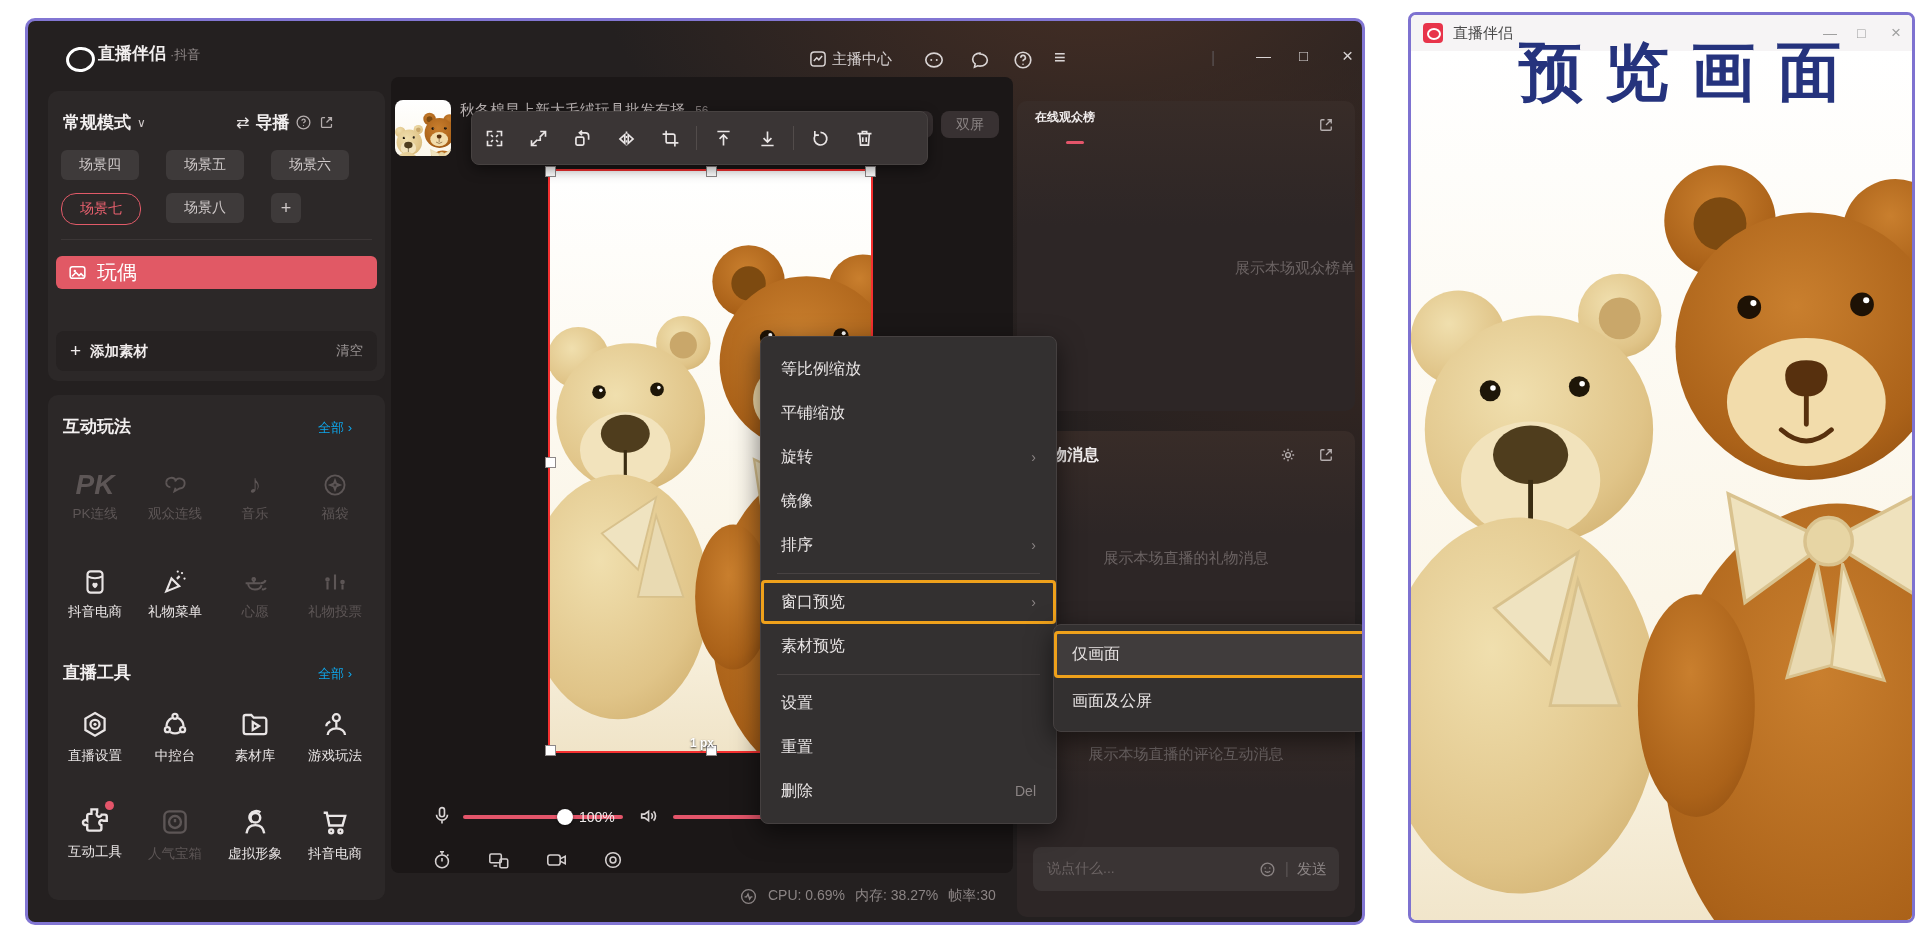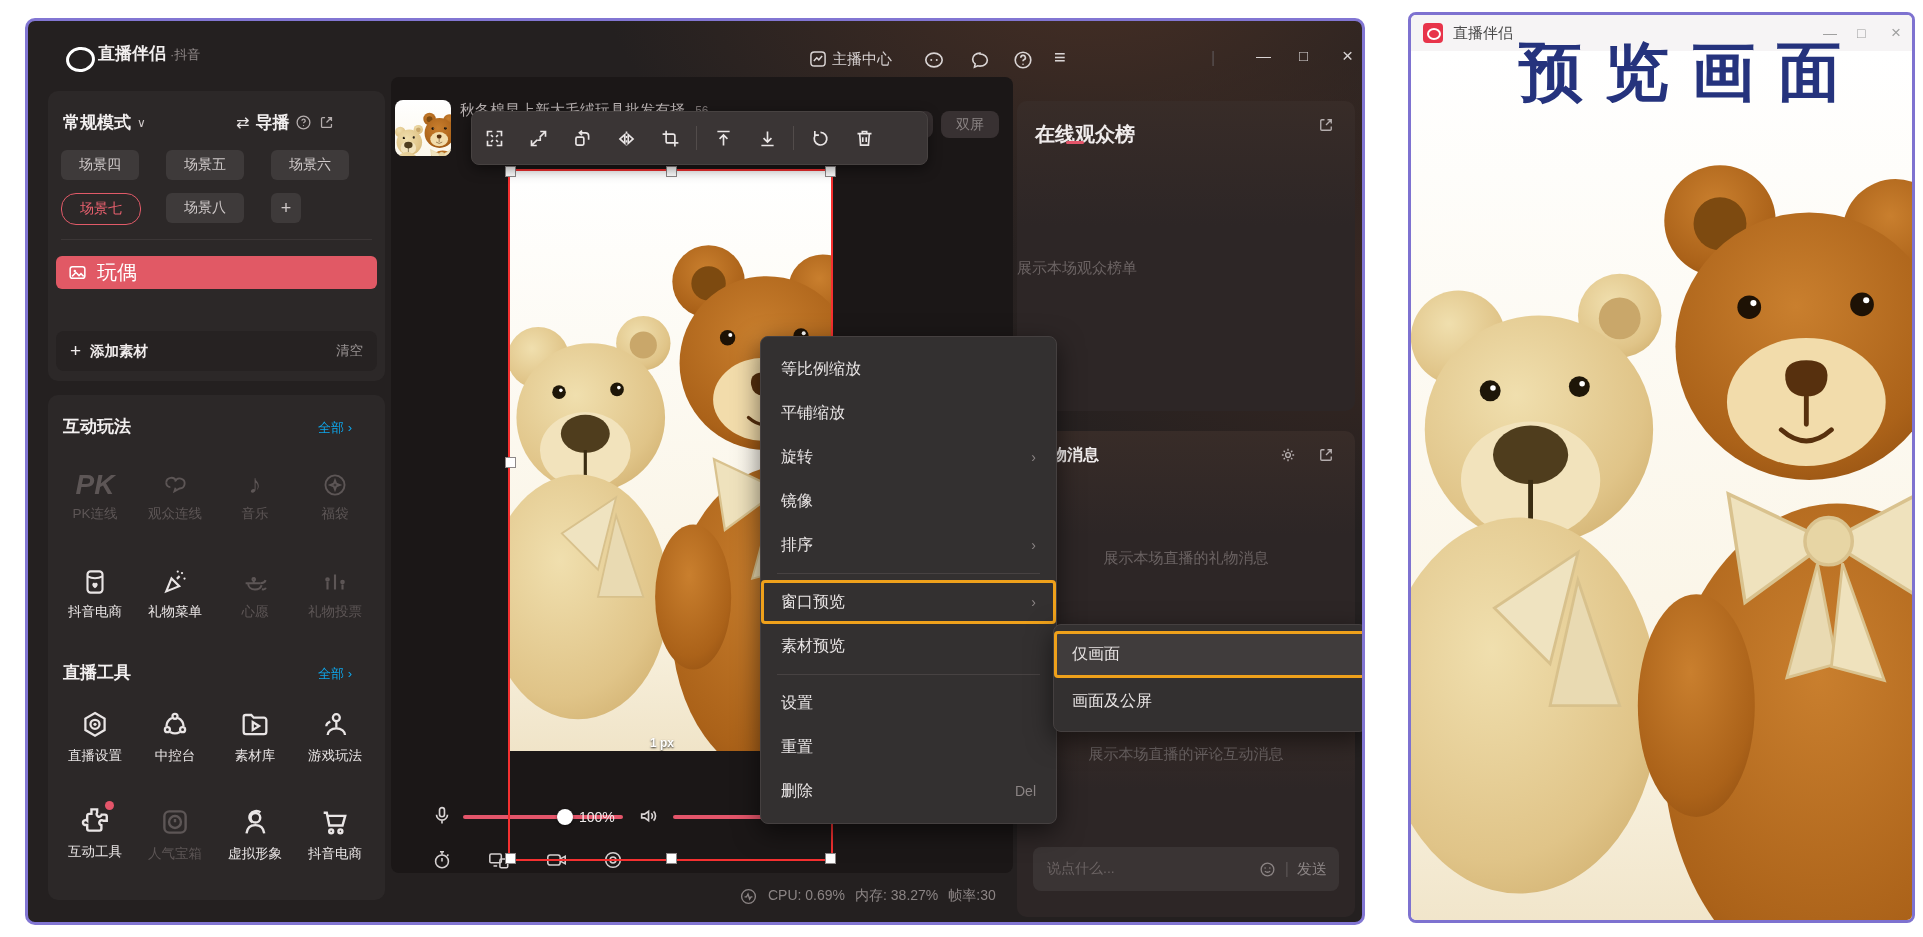--- a/index.html
+++ b/index.html
@@ -351,21 +351,21 @@
 
   <div class="abs" style="left:367px;top:79px;width:56px;height:56px;border-radius:8px;overflow:hidden;z-index:2">
     <svg width="56" height="56" viewBox="0 0 360 360" preserveAspectRatio="xMidYMid slice">
         <use href="#teddyg"></use>
       </svg>
   </div>
 
   <div class="abs pill" style="left:845px;top:90px;width:60px;height:27px;z-index:3"></div>
   <div class="abs pill" style="left:913px;top:90px;width:58px;height:27px;z-index:3">双屏</div>
 
-  <div class="abs sel-img" style="left:480px;top:148px;width:325px;height:692px;z-index:2">
+  <div class="abs sel-img" style="left:520px;top:148px;width:325px;height:584px;z-index:2">
     <svg width="321" height="580" viewBox="0 0 360 640" preserveAspectRatio="xMidYMid slice">
         <use href="#teddyg"></use>
       </svg>
     <div class="hnd" style="left:-5px;top:-5px"></div>
     <div class="hnd" style="left:156px;top:-5px"></div>
     <div class="hnd" style="right:-5px;top:-5px"></div>
     <div class="hnd" style="left:-5px;top:286px"></div>
     <div class="hnd" style="left:-5px;bottom:-5px"></div>
     <div class="hnd" style="left:156px;bottom:-5px"></div>
     <div class="hnd" style="right:-5px;bottom:-5px"></div>
@@ -471,26 +471,26 @@
     <svg class="ic" width="19" height="19" viewBox="0 0 24 24" fill="none" stroke="#8b8484" stroke-width="1.7">
         <circle cx="12" cy="12" r="8.7"></circle>
         <path d="M7 12.5h2.6l1.8-3.6 2 6.5 1.8-2.9h1.8"></path>
       </svg>
     <span class="stat">CPU: 0.69%</span>
     <span class="stat">内存: 38.27%</span>
     <span class="stat">帧率:30</span>
   </div>
 
   <div class="abs card-warm" style="left:989px;top:80px;width:338px;height:310px;z-index:3">
-    <div class="abs" style="left:18px;top:20px;font-size:20px;font-weight:bold;color:#f0ecec">在线观众榜</div>
+    <div class="abs" style="left:18px;top:8px;font-size:12px;font-weight:bold;color:#f0ecec">在线观众榜</div>
     <div class="abs" style="left:49px;top:40px;width:18px;height:3px;background:#e4556a;border-radius:2px"></div>
     <svg class="abs ic" style="left:300px;top:15px" width="18" height="18" viewBox="0 0 24 24" fill="none" stroke="#b5aeae" stroke-width="1.8">
         <path d="M14 5h5v5M19 5l-7 7M10 5H6.5A1.5 1.5 0 0 0 5 6.5v11A1.5 1.5 0 0 0 6.5 19h11a1.5 1.5 0 0 0 1.5-1.5V14"></path>
       </svg>
-    <div class="abs empty" style="left:0;top:158px;width:338px;text-align:left">展示本场观众榜单</div>
+    <div class="abs empty" style="left:0;top:158px;width:338px;text-align:right">展示本场观众榜单</div>
   </div>
 
   <div class="abs card-warm" style="left:989px;top:410px;width:338px;height:260px;z-index:3">
     <div class="abs" style="left:18px;top:14px;font-size:16px;font-weight:bold;color:#f0ecec">礼物消息</div>
     <svg class="abs ic" style="left:262px;top:15px" width="18" height="18" viewBox="0 0 24 24" fill="none" stroke="#b5aeae" stroke-width="1.8">
         <circle cx="12" cy="12" r="3.2"></circle>
         <path d="M12 3.8v2.4M12 17.8v2.4M3.8 12h2.4M17.8 12h2.4M6.2 6.2l1.7 1.7M16.1 16.1l1.7 1.7M17.8 6.2l-1.7 1.7M7.9 16.1l-1.7 1.7"></path>
       </svg>
     <svg class="abs ic" style="left:300px;top:15px" width="18" height="18" viewBox="0 0 24 24" fill="none" stroke="#b5aeae" stroke-width="1.8">
         <path d="M14 5h5v5M19 5l-7 7M10 5H6.5A1.5 1.5 0 0 0 5 6.5v11A1.5 1.5 0 0 0 6.5 19h11a1.5 1.5 0 0 0 1.5-1.5V14"></path>

